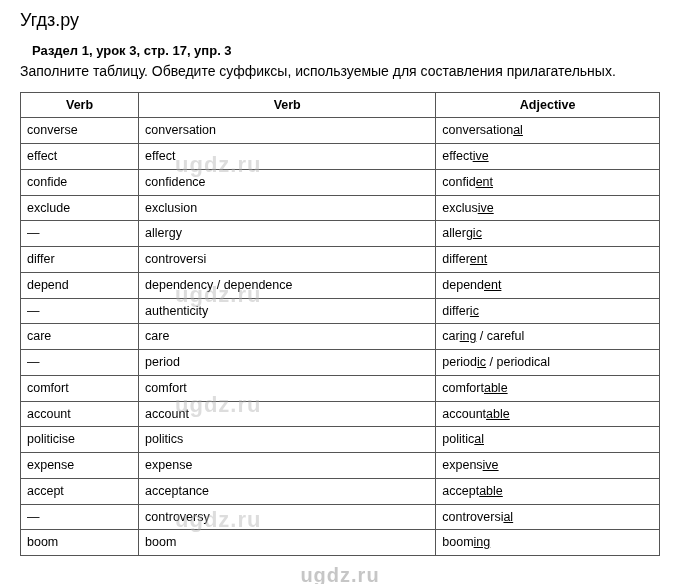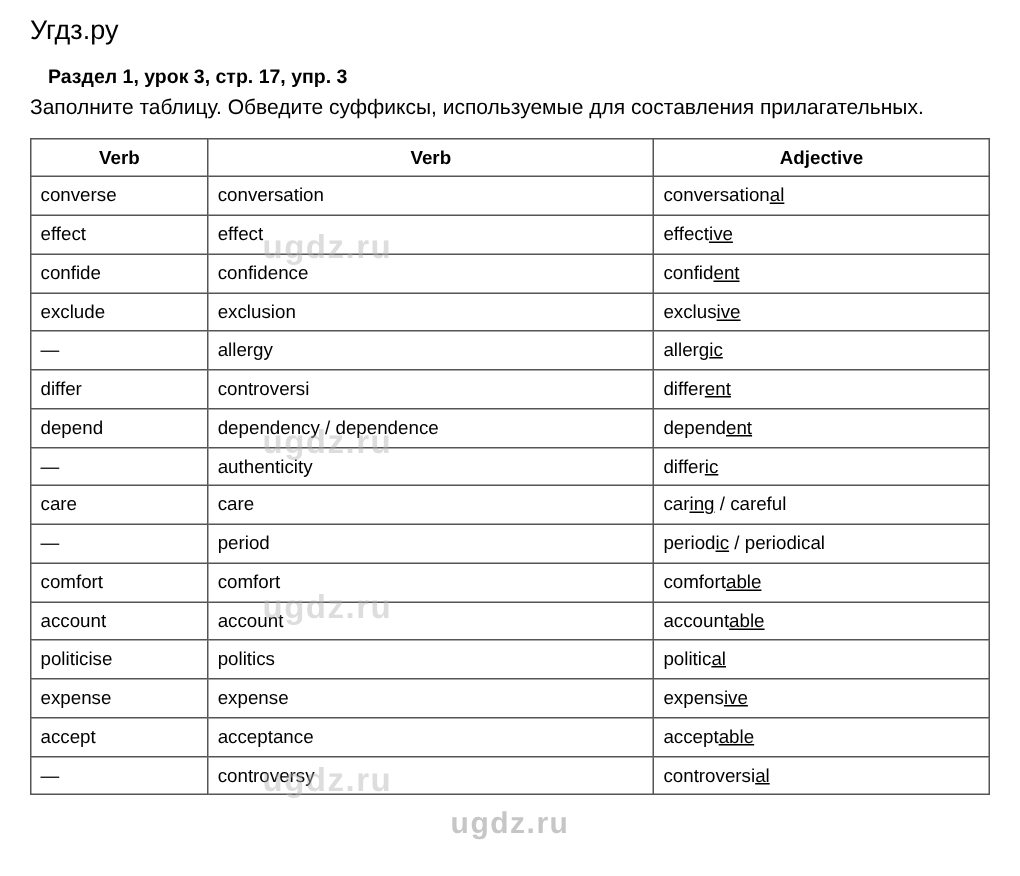--- a/index.html
+++ b/index.html
@@ -169,17 +169,22 @@
         <tr>
           <td>accept</td>
           <td>acceptance</td>
           <td><span>accept</span><span style="text-decoration: underline;">able</span></td>
         </tr>
         <tr>
           <td>—</td>
           <td>controversy</td>
           <td><span>controversi</span><span style="text-decoration: underline;">al</span></td>
         </tr>
+        <tr>
+          <td>boom</td>
+          <td>boom</td>
+          <td><span>boom</span><span style="text-decoration: underline;">ing</span></td>
+        </tr>
       </tbody>
   </table>
 </div>
 
 <div class="footer-watermark">ugdz.ru</div>
 
 </body></html>

